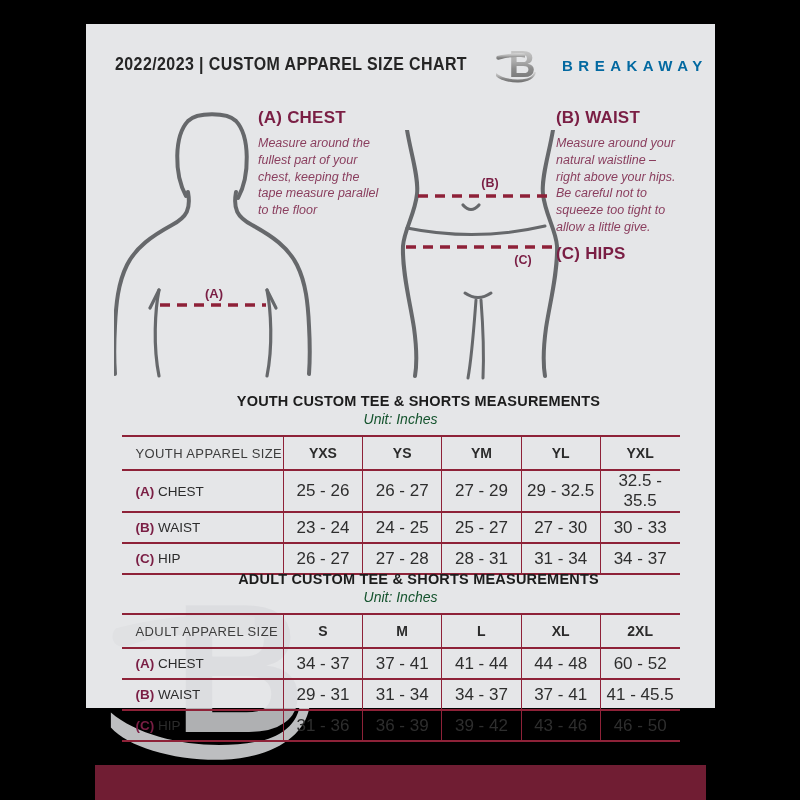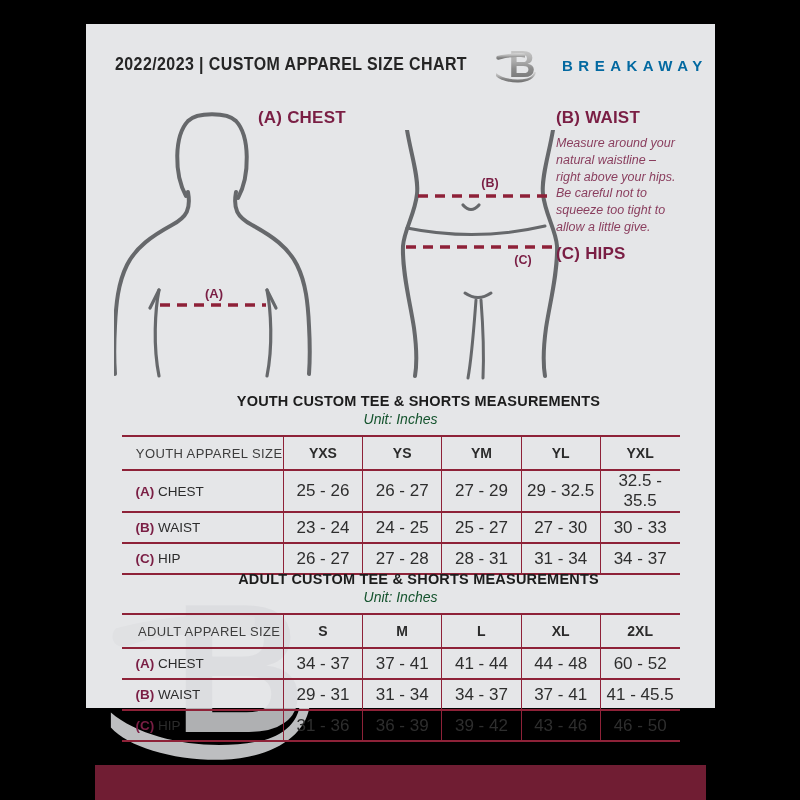--- a/index.html
+++ b/index.html
@@ -67,21 +67,21 @@
   }
   table.size-table col.c0{width:29%;}
   table.size-table tr{border-top:2px solid var(--border);}
   table.size-table tr:last-child{border-bottom:2px solid var(--border);}
   table.size-table th+th, table.size-table td+td{border-left:1.5px solid var(--border);}
   table.size-table th{
     height:34px;font-size:14px;font-weight:700;color:#2B2B2B;text-align:center;
   }
   table.size-table th.lbl{
     font-weight:400;font-size:13px;color:#3D3D3D;letter-spacing:.4px;
-    text-align:center;padding-left:14px;
+    text-align:left;padding-left:14px;
   }
   table.size-table td{
     height:31px;font-size:17px;color:#2E2E2E;text-align:center;
   }
   table.size-table td.lbl{text-align:left;padding-left:14px;font-size:13.5px;color:#2B2B2B;}
   table.size-table td.lbl .key{font-weight:700;color:var(--head-maroon);}
   .tbl-section, .hdr-title, .logo, .brand, .instr, .fig-upper, .fig-lower{z-index:2;}
   .tbl-section{z-index:2;}
   
   .watermark{position:absolute;left:0px;top:515px;width:268px;height:248px;z-index:1;}
@@ -140,20 +140,25 @@
       <path d="M89,170 C91,196 92,226 91,248" stroke-width="3"></path>
     </g>
     <line x1="26" y1="66" x2="157" y2="66" stroke="#8E2138" stroke-width="3.5" stroke-dasharray="10 7"></line>
     <text x="98" y="57" text-anchor="middle" font-size="12.5" font-weight="bold" fill="#7A1E44">(B)</text>
     <line x1="14" y1="117" x2="160" y2="117" stroke="#8E2138" stroke-width="3.5" stroke-dasharray="10 7"></line>
     <text x="131" y="134" text-anchor="middle" font-size="12.5" font-weight="bold" fill="#7A1E44">(C)</text>
   </svg>
 
   <div class="instr instr-chest">
     <div class="instr-h"><span>(A)</span> <span>CHEST</span></div>
+    <div class="instr-t">Measure around the
+fullest part of your
+chest, keeping the
+tape measure parallel
+to the floor</div>
   </div>
 
   <div class="instr instr-waist">
     <div class="instr-h"><span>(B)</span> <span>WAIST</span></div>
     <div class="instr-t">Measure around your
 natural waistline –
 right above your hips.
 Be careful not to
 squeeze too tight to
 allow a little give.</div>

